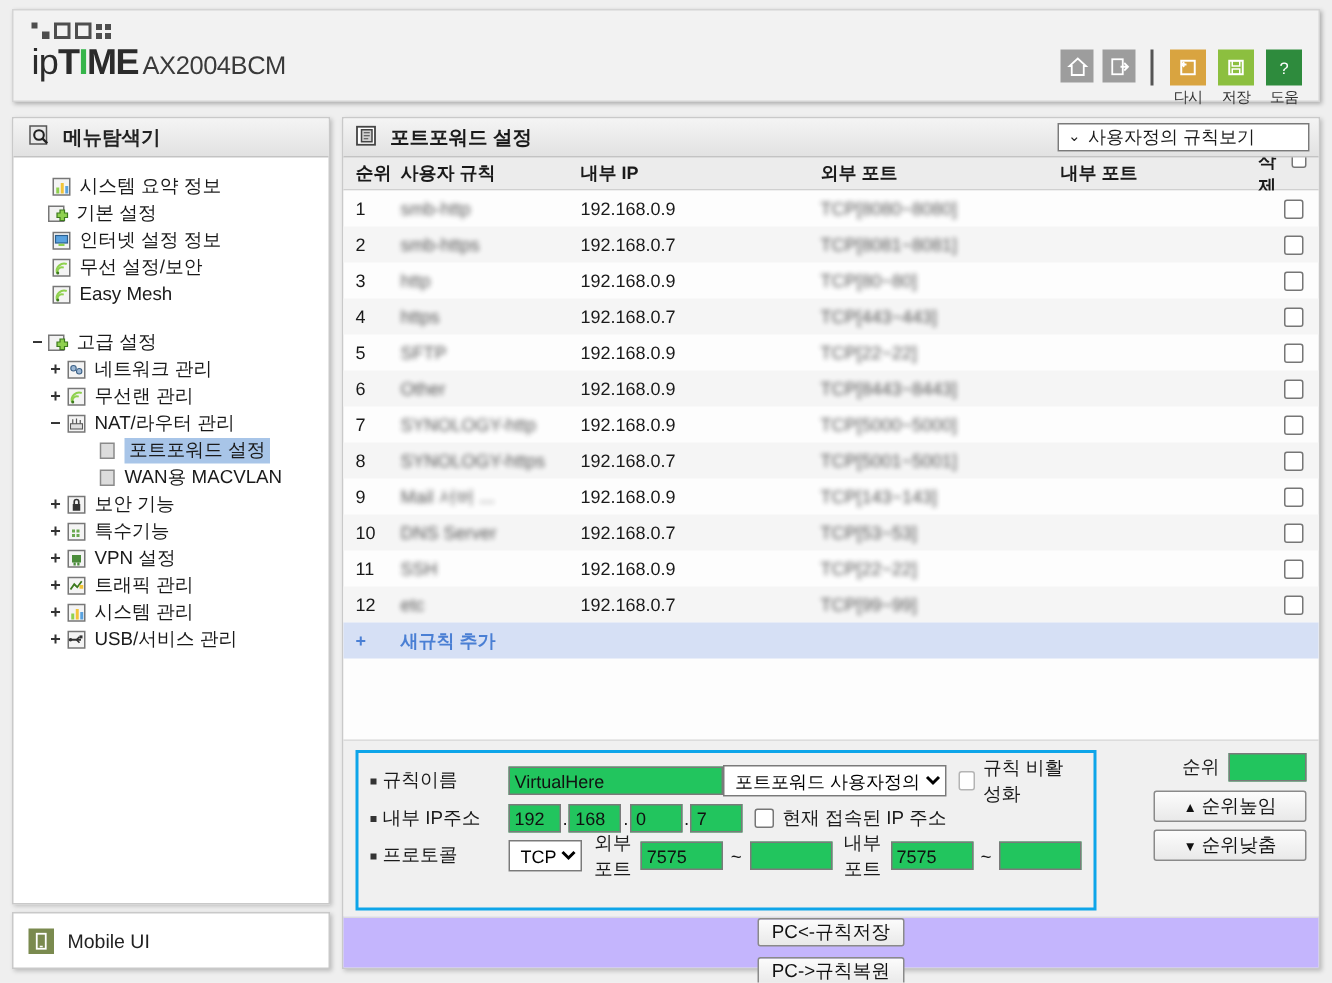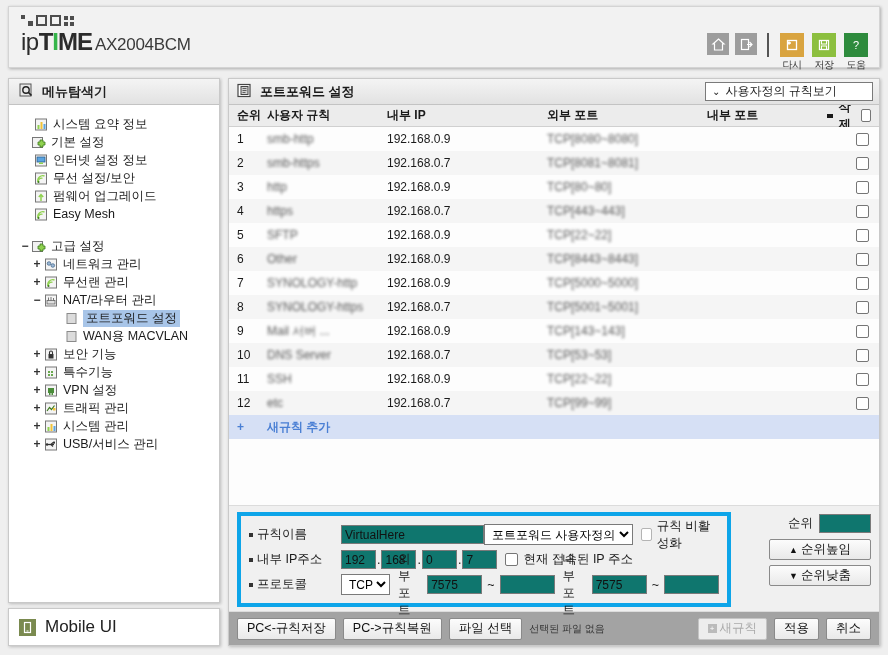--- a/index.html
+++ b/index.html
@@ -63,21 +63,21 @@
   .lvl3 { padding-left: 44px; }
   .sel .lbl { background: #a8c5e8; padding: 0 3px; }
   .gap { height: 14px; }
 
   .mobileui {
     position: absolute; left: 8px; top: 608px; width: 212px; height: 38px;
     background: #fff; border: 1px solid #c9c9c9; display:flex; align-items:center;
     padding-left: 10px; gap: 9px; box-shadow: 1px 1px 3px rgba(0,0,0,0.22);
   }
   .mobileui .mi { width:17px;height:17px;background:#7a8a4f;display:flex;align-items:center;justify-content:center;}
-  .mobileui .mlbl { font-size: 17px; color:#222; }
+  .mobileui .mlbl { font-size: 13px; color:#222; }
 
   
   .main {
     position: absolute; left: 228px; top: 78px; width: 652px; height: 568px;
     background: #fbfbfb; border: 1px solid #c9c9c9;
     box-shadow: 1px 1px 3px rgba(0,0,0,0.22);
     display: flex; flex-direction: column;
   }
   .pnl-head {
     height: 26px; background: linear-gradient(#f4f4f4,#e2e2e2);
@@ -99,39 +99,39 @@
     font-weight: bold; font-size: 12px;
   }
   .tbody { flex: 1 1 auto; background:#fdfdfd; }
   .trow { display: flex; align-items: center; height: 24px; font-size: 12px; }
   .trow.alt { background: #f5f5f5; }
   .c-rank { width: 30px; padding-left: 8px; flex:0 0 38px; }
   .c-name { width: 120px; flex:0 0 120px; }
   .c-ip   { width: 160px; flex:0 0 160px; }
   .c-ext  { width: 160px; flex:0 0 160px; }
   .c-int  { width: 120px; flex:0 0 120px; }
-  .c-del  { flex:1 1 auto; display:flex; align-items:center; justify-content:flex-end; padding-right:10px; gap:5px;}
+  .c-del  { flex:1 1 auto; display:flex; justify-content:flex-end; padding-right:10px; gap:5px;}
   .blur { filter: blur(1.6px); color:#4d4d4d; opacity:0.93; display:inline-block; }
   .cbx { width: 13px; height: 13px; border: 1px solid #767676; background: #fff; border-radius: 2px; display:inline-block; }
   .delmark { display:inline-block; width:8px;height:4px;background:#1a1a1a;margin-right:1px;vertical-align:middle;}
   .addrow {
     display:flex; align-items:center; height:24px; background:#d6e0f5;
     color:#4a7fd4; font-weight:bold; font-size:12px;
   }
   .addrow .plus { flex:0 0 38px; padding-left:8px; }
 
   
   .formzone { position: relative; padding: 6px 8px 4px 8px; background:#f0f0f0; border-top:1px solid #dcdcdc;}
-  .redbox { border: 4px solid #0ea5e9; padding: 6px 8px 6px 8px; width: 494px; background:#f0f0f0; }
+  .redbox { border: 2px solid #0ea5e9; padding: 6px 8px 22px 8px; width: 494px; background:#f0f0f0; }
   .frow { display: flex; align-items: center; height: 25px; font-size: 12.5px; }
   .flabel { width: 92px; flex:0 0 92px; display:flex; align-items:center; gap:4px; }
   .bullet { width:4px;height:4px;background:#333;display:inline-block; }
   .ul { }
   input.txt {
-    height: 19px; border: 1px solid #7a7a7a; background:#0f766e; font-size: 12px;
+    height: 19px; border: 1px solid #7a7a7a; background:#22c55e; font-size: 12px;
     padding: 0 3px; font-family: "Liberation Sans", sans-serif; color:#111;
   }
   .w-name { width: 143px; }
   .w-oct { width: 35px; }
   .w-port { width: 55px; }
   select.sel {
     height: 21px; border: 1px solid #7a7a7a; background:#fff; font-size: 12px;
     font-family:"Liberation Sans", sans-serif; padding-left:3px;
   }
   .w-mode { width: 175px; }
@@ -146,22 +146,22 @@
   .rankrow .rl { font-size:12.5px; }
   .rankrow input { width: 52px; }
   .rbtn {
     display:flex; align-items:center; justify-content:center; gap:3px;
     height:21px; margin-top:5px; background:linear-gradient(#fcfcfc,#e9e9e9);
     border:1px solid #8a8a8a; border-radius:2px; font-size:12.5px; color:#111;
   }
   .rbtn .ar { font-size:9px; }
 
   .btnbar {
-    height: 34px; border-top: 1px solid #dcdcdc; background:#a3a3a3;
-    display:flex; align-items:center; padding: 0 8px; gap: 7px;
+    height: 34px; border-top: 1px solid #dcdcdc; background:#c4b5fd;
+    display:flex; align-items:center; padding: 0 8px; gap: 7px; flex-direction: column;
   }
   .btn {
     height: 22px; padding: 0 9px; background: linear-gradient(#fcfcfc,#e9e9e9);
     border: 1px solid #8a8a8a; border-radius: 2px; font-size: 12.5px; color:#111;
     display:flex; align-items:center; justify-content:center; white-space:nowrap;
   }
   .btn.dis { color:#aaa; border-color:#c4c4c4; background:#ededed; }
   .nofile { font-size: 10px; color:#333; }
   .spacer { flex: 1 1 auto; }
   .plusbox { display:inline-block;width:9px;height:9px;background:#bbb;color:#fff;font-size:8px;line-height:9px;text-align:center;margin-right:3px;}
@@ -290,29 +290,20 @@
           <svg width="16" height="13" viewBox="0 0 16 13">
               <rect x="1.5" y="1" width="11" height="11" fill="#f4f4f4" stroke="#777"></rect>
               <path d="M4 10 a5 5 0 0 1 6.5 -6" fill="none" stroke="#8fd14f" stroke-width="1.4"></path>
               <path d="M4.5 10 a3 3 0 0 1 4 -3.6" fill="none" stroke="#8fd14f" stroke-width="1.2"></path>
               <circle cx="4.5" cy="10" r="1" fill="#3d7a1e"></circle>
             </svg>
         </span>
         <span class="lbl">무선 설정/보안</span>
       </div>
 
-      <div class="tnode lvl2">
-        <span class="ic">
-          <svg width="16" height="13" viewBox="0 0 16 13">
-              <rect x="1.5" y="1" width="11" height="11" fill="#f4f4f4" stroke="#777"></rect>
-              <path d="M7 11 L7 5 M4.8 7 L7 4.6 L9.2 7" stroke="#8fd14f" stroke-width="1.5" fill="none"></path>
-            </svg>
-        </span>
-        <span class="lbl">펌웨어 업그레이드</span>
-      </div>
 
       <div class="tnode lvl2">
         <span class="ic">
           <svg width="16" height="13" viewBox="0 0 16 13">
               <rect x="1.5" y="1" width="11" height="11" fill="#f4f4f4" stroke="#777"></rect>
               <path d="M4 10 a5 5 0 0 1 6.5 -6" fill="none" stroke="#8fd14f" stroke-width="1.4"></path>
               <path d="M4.5 10 a3 3 0 0 1 4 -3.6" fill="none" stroke="#8fd14f" stroke-width="1.2"></path>
               <circle cx="4.5" cy="10" r="1" fill="#3d7a1e"></circle>
             </svg>
         </span>

